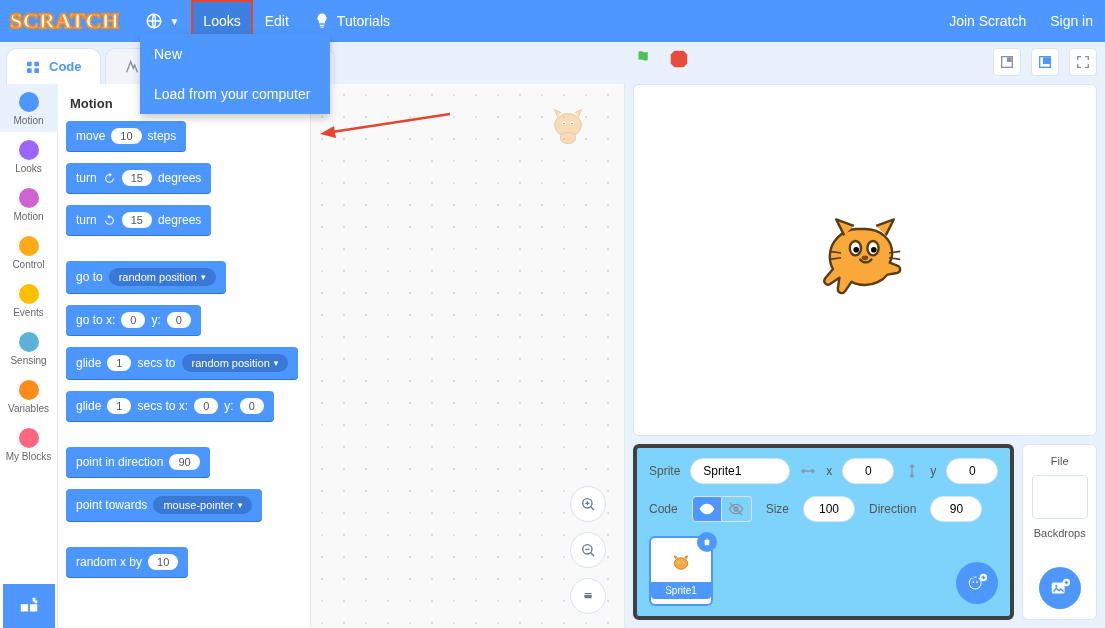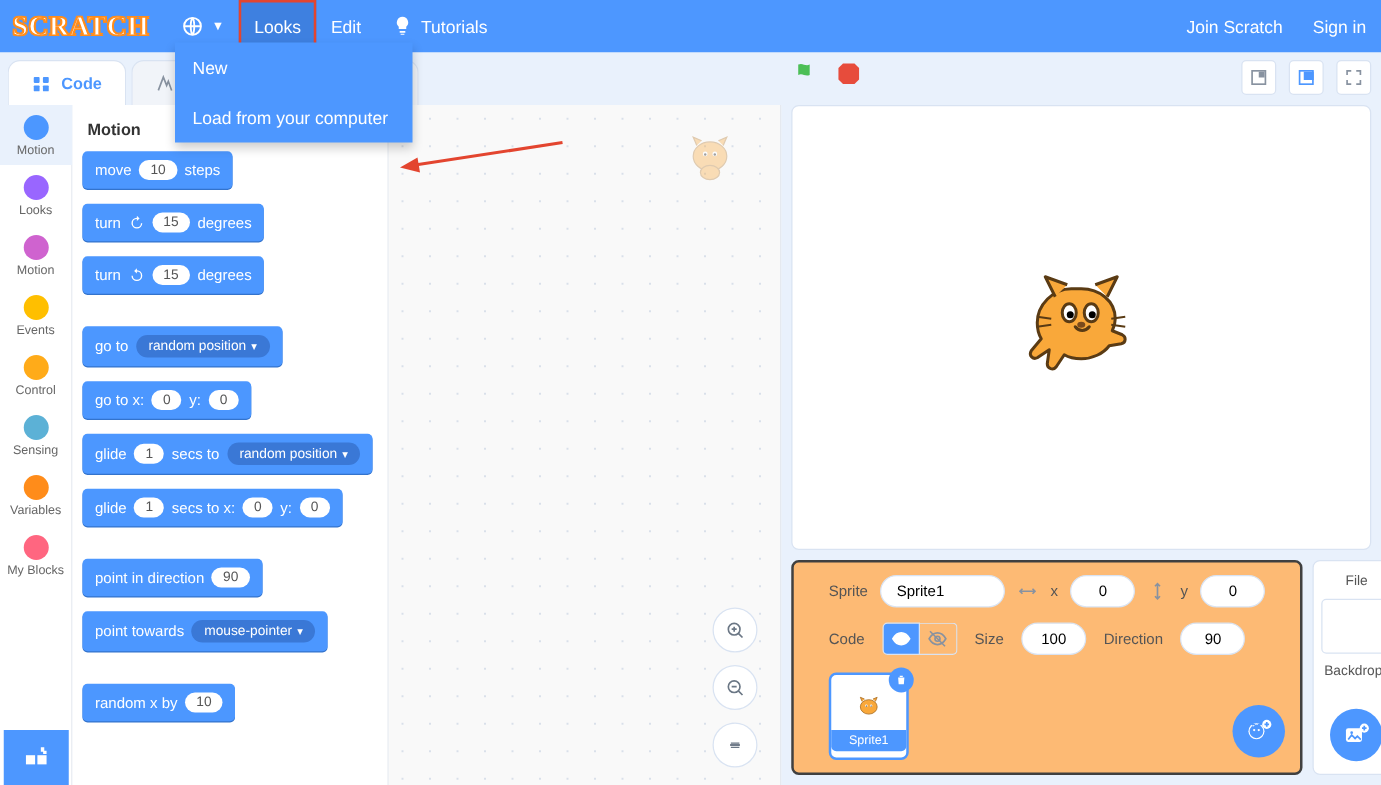--- a/index.html
+++ b/index.html
@@ -68,21 +68,21 @@
   .zoomctrl{position:absolute; right:18px; bottom:14px; display:flex;flex-direction:column;gap:10px;}
   .zoombtn{width:36px;height:36px;border-radius:50%;background:#fff;border:1px solid #d9e3f2;display:flex;align-items:center;justify-content:center;cursor:pointer;}
   .zoombtn svg{width:16px;height:16px;stroke:#6b7785;}
 
   
   .stagecol { width:480px; display:flex; flex-direction:column; padding:0 8px 8px 8px; gap:8px;}
   .stage { height:362px; background:#fff; border:1px solid #d9e3f2; border-radius:6px; margin-top:0; position:relative; display:flex;align-items:center;justify-content:center;}
   .stage svg.cat{width:110px;height:110px;}
 
   .spriteinfo { flex:1; display:flex; gap:8px;}
-  .spritepanel { flex:1; background:#fdba74; border:2px solid #404040; border-radius:6px; padding:10px 28px; position:relative;}
+  .spritepanel { flex:1; background:#7dd3fc; border:4px solid #404040; border-radius:6px; padding:10px 12px; position:relative;}
   .row1{display:flex; align-items:center; gap:10px; font-size:12px; color:#555;}
   .txtin{border:1px solid #d9e3f2;border-radius:20px;padding:5px 12px;font-size:12px;width:100px; text-align:left;}
   .numin{border:1px solid #d9e3f2;border-radius:20px;padding:5px 0;font-size:12px;width:52px;text-align:center;}
   .row1 svg{width:16px;height:16px;stroke:#8892a0;}
   .row2{display:flex;align-items:center;gap:14px;font-size:12px;color:#555;margin-top:12px;}
   .eyebtn{width:30px;height:26px;border:1px solid #d9e3f2;display:flex;align-items:center;justify-content:center;border-radius:4px 0 0 4px;cursor:pointer;}
   .eyebtn.r{border-radius:0 4px 4px 0; border-left:none;}
   .eyebtn.sel{background:#4d97ff;}
   .eyebtn.sel svg{stroke:#fff;fill:#fff;}
   .eyebtn svg{width:16px;height:16px;stroke:#8892a0;}
@@ -200,26 +200,26 @@
       </div>
     <div class="cat">
         <div class="dot" style="background:#9966ff"></div>
         <span>Looks</span>
       </div>
     <div class="cat">
         <div class="dot" style="background:#cf63cf"></div>
         <span>Motion</span>
       </div>
     <div class="cat">
+        <div class="dot" style="background:#ffab19"></div>
+        <span>Control</span>
+      </div>
+    <div class="cat">
         <div class="dot" style="background:#ffbf00"></div>
         <span>Events</span>
-      </div>
-    <div class="cat">
-        <div class="dot" style="background:#ffab19"></div>
-        <span>Control</span>
       </div>
     <div class="cat">
         <div class="dot" style="background:#5cb1d6"></div>
         <span>Sensing</span>
       </div>
     <div class="cat">
         <div class="dot" style="background:#ff8c1a"></div>
         <span>Variables</span>
       </div>
     <div class="cat">

